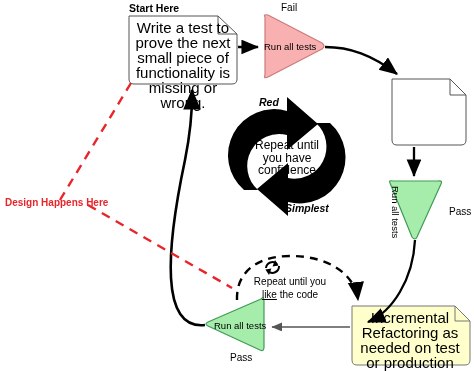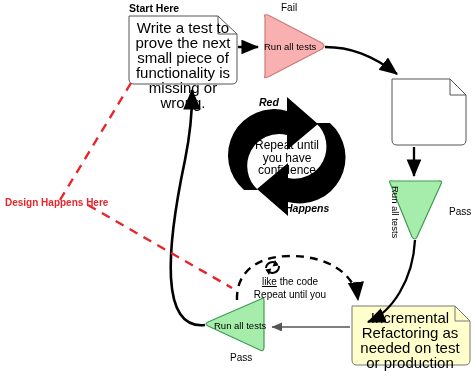--- a/index.html
+++ b/index.html
@@ -115,26 +115,26 @@
   <div class="side-lbl" style="left:230px;top:352px;">Pass</div>
 
   <div class="note-text" style="left:356px;top:310px;width:108px;text-align:center;">Incremental Refactoring as needed on  test  or  production code.</div>
 
   <div class="lbl" style="left:5px;top:197px;font-size:10px;font-weight:bold;color:#e8252a;">Design Happens Here</div>
 
   <div class="lbl ital" style="left:259px;top:96px;">Red</div>
 
   <div class="lbl ital" style="left:330px;top:142px;writing-mode:vertical-rl;text-orientation:mixed;">Green</div>
 
-  <div class="lbl ital" style="left:285px;top:202px;">Happens</div>
+  <div class="lbl ital" style="left:285px;top:202px;">Simplest</div>
 
   <div style="position:absolute;left:243px;top:139px;width:88px;text-align:center;font-size:12px;line-height:12.5px;color:#000;">
     <div>Repeat until</div>
     <div>you have</div>
     <div style="">confidence</div>
   </div>
 
   <div style="position:absolute;left:232px;top:276px;width:116px;text-align:center;font-size:10px;line-height:12.5px;color:#000;">
+    <div>Repeat until you</div>
     <div><span style="text-decoration:underline;">like</span><span> the code</span></div>
-    <div>Repeat until you</div>
   </div>
 
 </div>
 
 </body></html>

